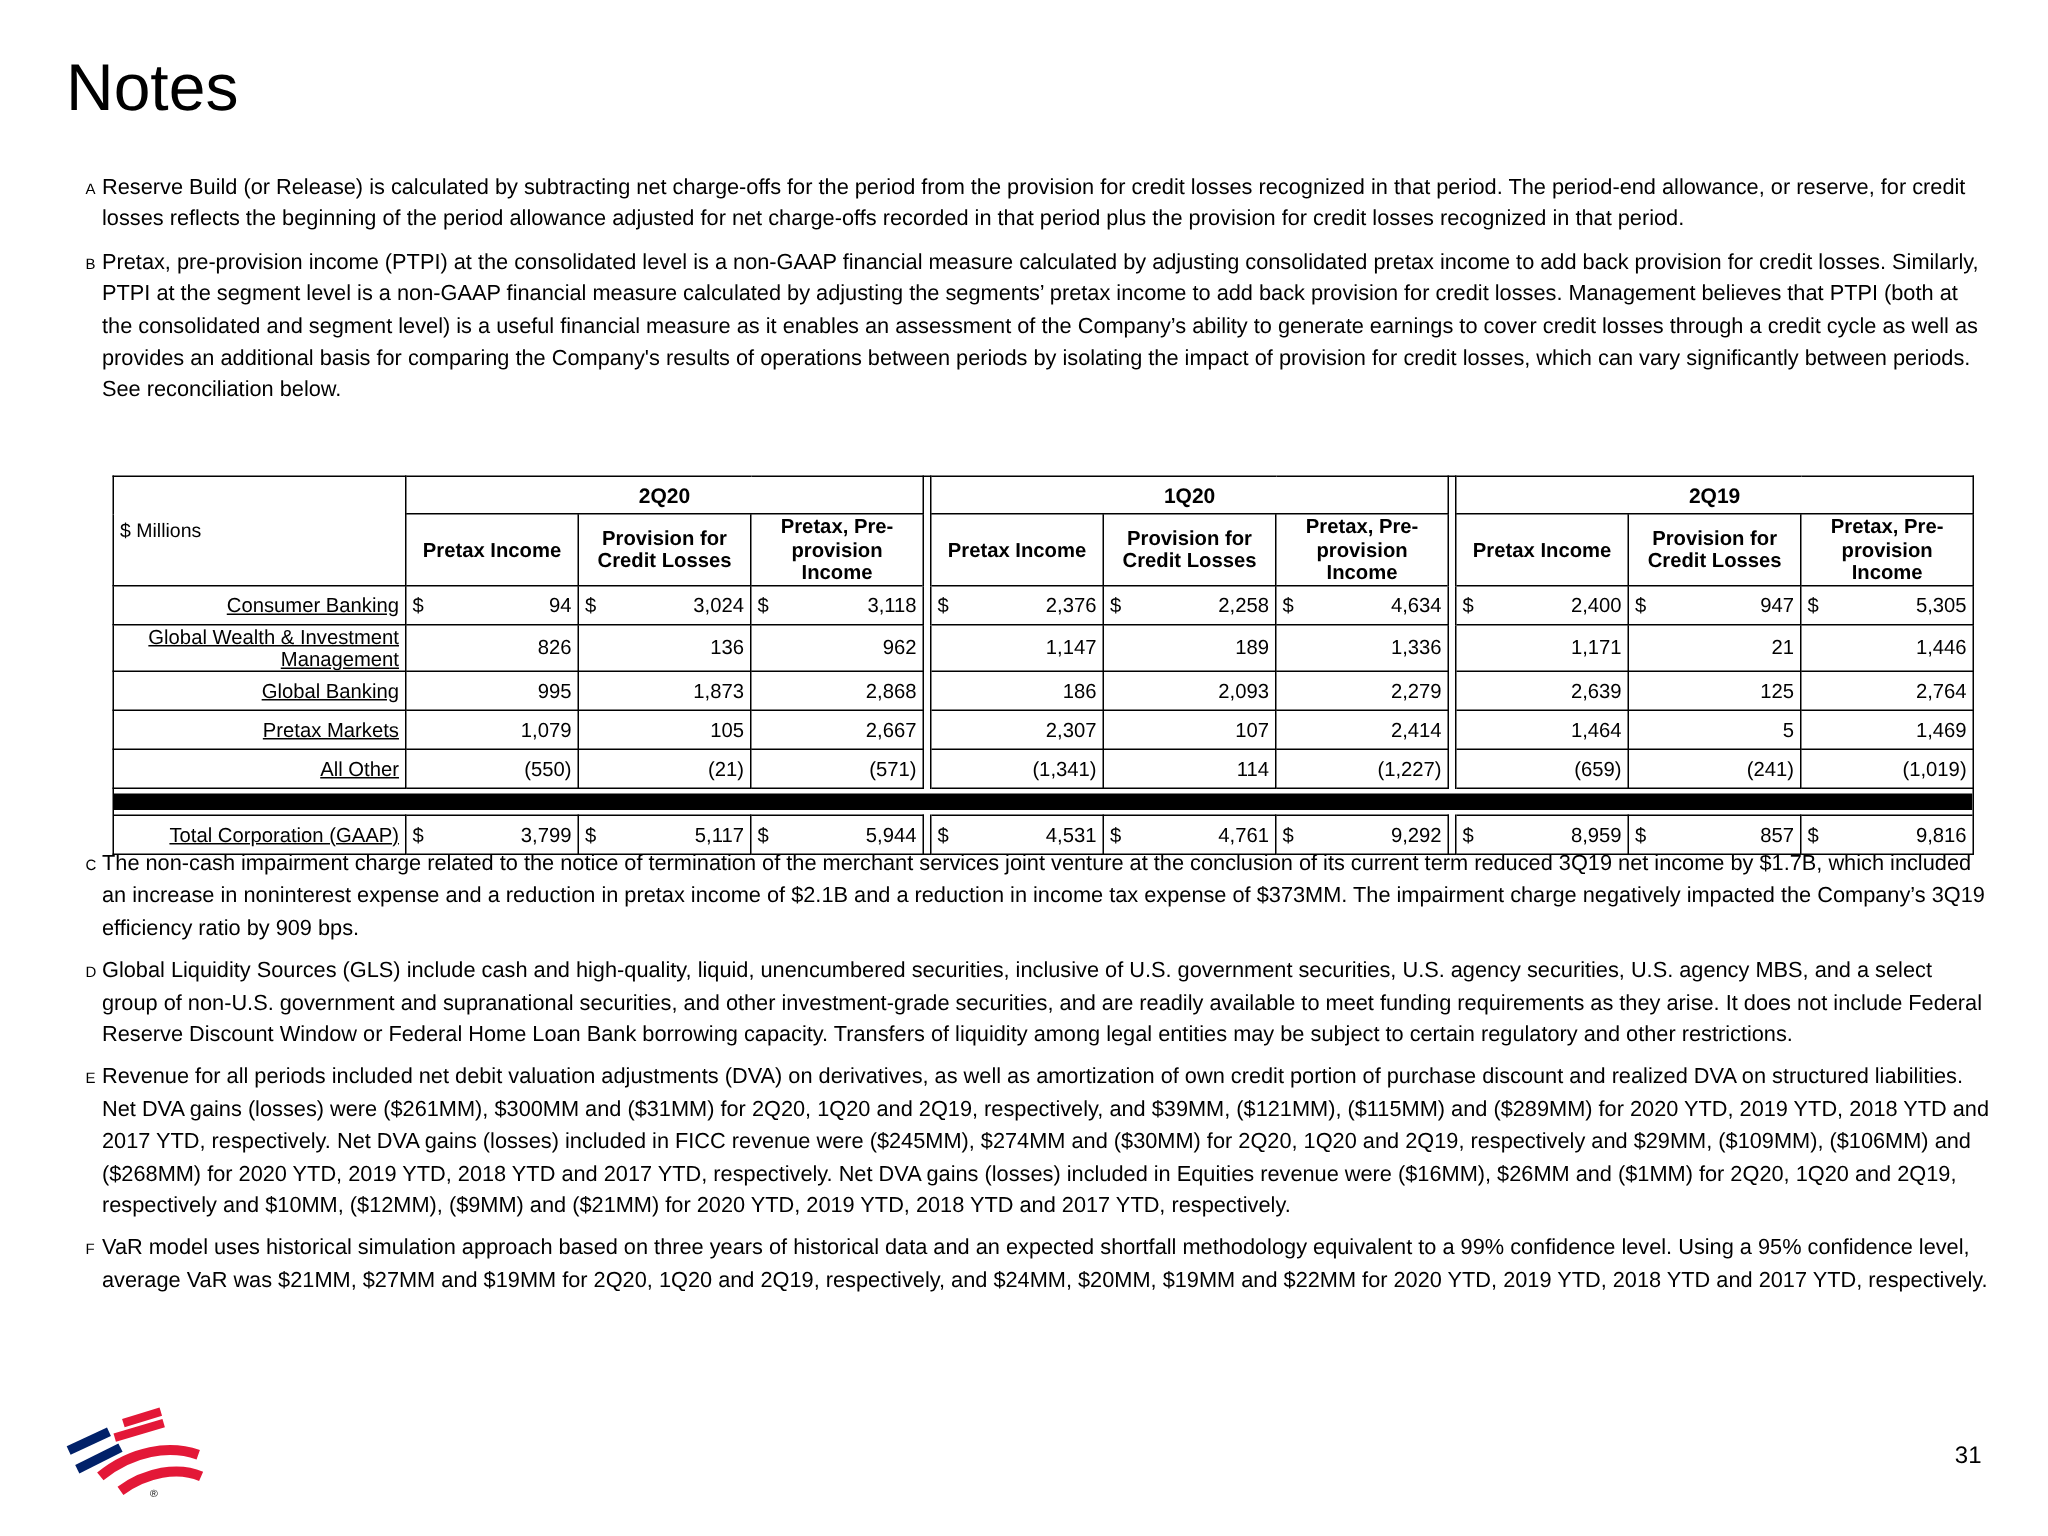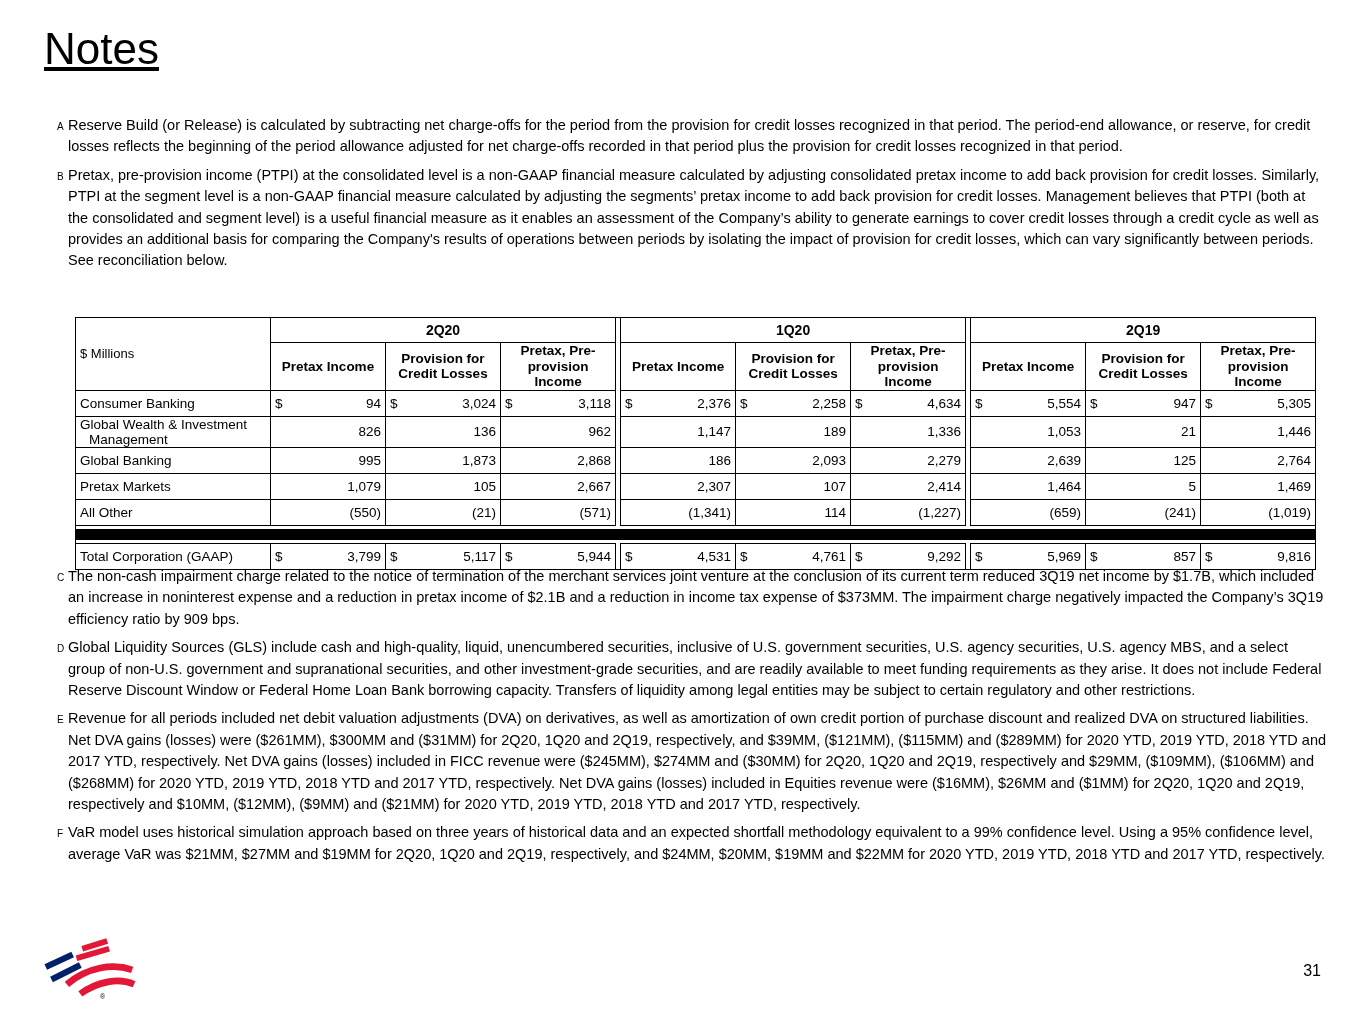--- a/index.html
+++ b/index.html
@@ -1,35 +1,35 @@
 <!DOCTYPE html>
 <html><head>
 <meta charset="utf-8">
 <style>
   html,body { margin:0; padding:0; background:#fff; }
   .page { position:relative; width:1365px; height:1024px; background:#ffffff; overflow:hidden;
           font-family:"Liberation Sans", sans-serif; color:#000; }
 
-  .title { position:absolute; left:44px; top:24px; margin:0; font-size:44px; font-weight:400; color:#000;text-decoration:underline; }
+  .title { position:absolute; left:44px; top:34px; margin:0; font-size:44px; font-weight:400; color:#000; }
 
   .notes { position:absolute; width:1272px; font-size:14.5px; line-height:21.4px; }
   .notes-top { left:57px; top:115px; }
   .notes-bottom { left:57px; top:566px; }
   .note { position:relative; padding-left:11px; margin-bottom:7px; }
   .note .fn { position:absolute; left:0; top:1px; font-size:10px; font-weight:400; }
 
   .table-wrap { position:absolute; left:75px; top:317px; }
   table.fin { border-collapse:collapse; table-layout:fixed; width:1240px; font-size:13.5px; }
   table.fin td { border:1px solid #000; padding:0 4px; vertical-align:middle; overflow:hidden; }
   .c-period  { height:24px; text-align:center; font-weight:700; font-size:14px; }
   .c-colhead { height:38px; text-align:center; font-weight:700; vertical-align:bottom;
                white-space:pre-line; line-height:15.5px; padding-bottom:3px; }
   .c-unit  { vertical-align:bottom; font-family:Liberation Sans, sans-serif; font-size:13px;
              padding-bottom:3px; padding-left:5px; }
-  .c-label { text-align:left; padding-left:5px; }
+  .c-label { text-align:right; padding-left:5px;text-decoration:underline; }
   .c-label .l2 { padding-left:9px; }
   .r-data td, .r-total td { height:25px; }
   .c-val .cell { display:flex; justify-content:space-between; align-items:baseline; }
   .c-gap { border-top:none !important; border-bottom:none !important; padding:0 !important; }
   .c-gap-top { border-top:1px solid #000 !important; }
   .c-gap-bot { border-bottom:1px solid #000 !important; }
   .c-band { border-top:none !important; border-bottom:none !important; padding:3px 0 !important; }
   .c-band .band { height:11px; background:#000; }
 
   .logo { position:absolute; left:40px; top:936px; width:100px; height:70px; }
@@ -135,21 +135,21 @@
         <td class="c-val">
               <div class="cell">
                 <span class="dol">$</span>
                 <span>4,634</span>
               </div>
             </td>
         <td class="c-gap"></td>
         <td class="c-val">
               <div class="cell">
                 <span class="dol">$</span>
-                <span>5,554</span>
+                <span>2,400</span>
               </div>
             </td>
         <td class="c-val">
               <div class="cell">
                 <span class="dol">$</span>
                 <span>947</span>
               </div>
             </td>
         <td class="c-val">
               <div class="cell">
@@ -198,21 +198,21 @@
         <td class="c-val">
               <div class="cell">
                 <span class="dol"></span>
                 <span>1,336</span>
               </div>
             </td>
         <td class="c-gap"></td>
         <td class="c-val">
               <div class="cell">
                 <span class="dol"></span>
-                <span>1,053</span>
+                <span>1,171</span>
               </div>
             </td>
         <td class="c-val">
               <div class="cell">
                 <span class="dol"></span>
                 <span>21</span>
               </div>
             </td>
         <td class="c-val">
               <div class="cell">
@@ -452,21 +452,21 @@
         <td class="c-val">
               <div class="cell">
                 <span class="dol">$</span>
                 <span>9,292</span>
               </div>
             </td>
         <td class="c-gap c-gap-bot"></td>
         <td class="c-val">
               <div class="cell">
                 <span class="dol">$</span>
-                <span>5,969</span>
+                <span>8,959</span>
               </div>
             </td>
         <td class="c-val">
               <div class="cell">
                 <span class="dol">$</span>
                 <span>857</span>
               </div>
             </td>
         <td class="c-val">
               <div class="cell">

